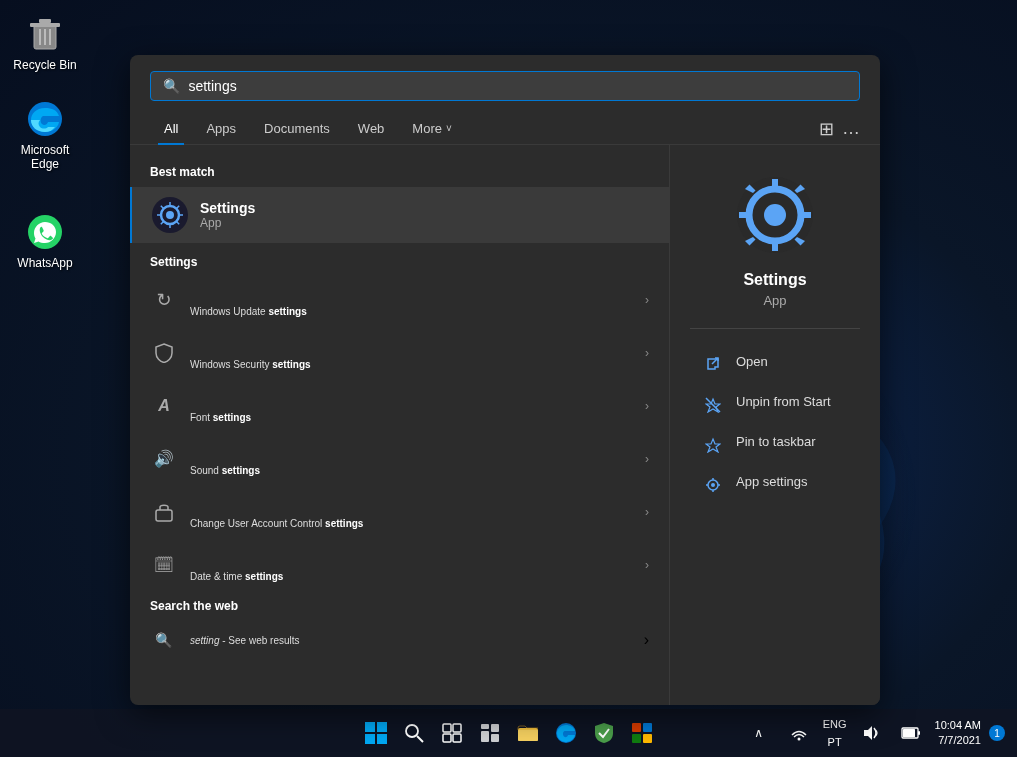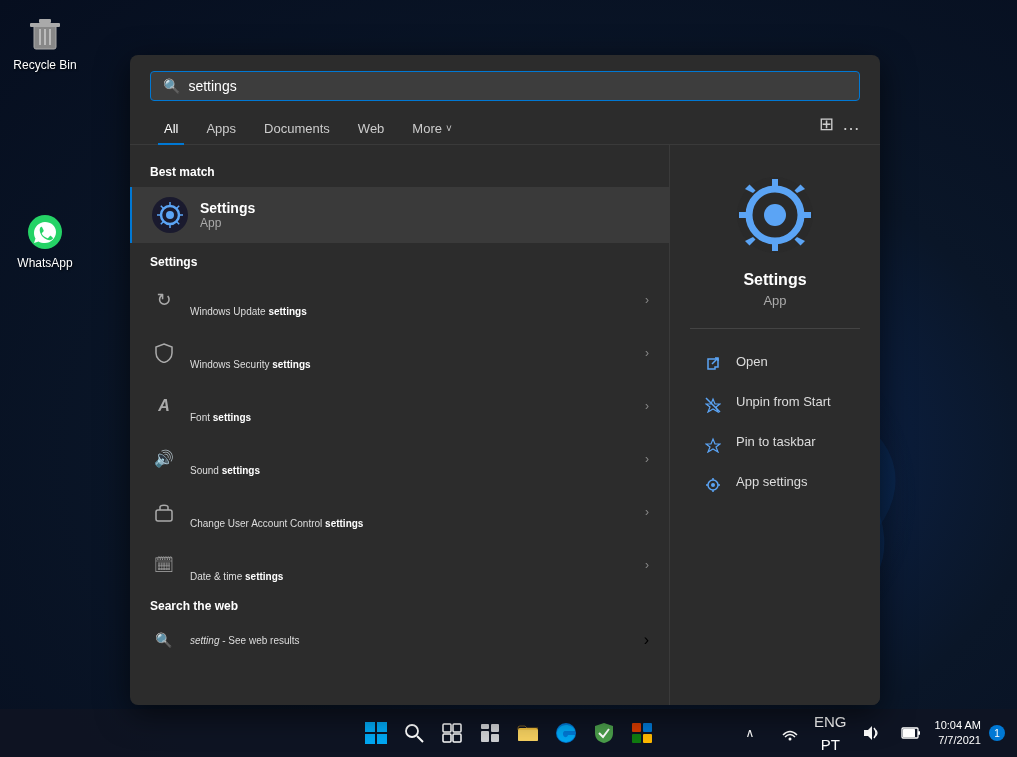--- a/index.html
+++ b/index.html
@@ -93,21 +93,21 @@
       color: #fff;
       font-size: 11px;
       text-align: right;
       line-height: 1.4;
     }
     .taskbar-sys {
       display: flex;
       align-items: center;
       gap: 6px;
       color: #fff;
-      font-size: 15px;
+      font-size: 11px;
     }
 
     
     .start-menu {
       position: absolute;
       left: 130px;
       top: 55px;
       width: 750px;
       height: 650px;
       background: #2c2c2c;
@@ -139,21 +139,21 @@
       border: none;
       outline: none;
       color: #fff;
       font-size: 14px;
       flex: 1;
     }
 
     
     .filter-tabs {
       display: flex;
-      align-items: flex-start;
+      align-items: center;
       padding: 0 20px;
       margin-bottom: 0;
       border-bottom: 1px solid #3a3a3a;
     }
     .filter-tab {
       padding: 8px 14px;
       color: #ccc;
       font-size: 13px;
       cursor: pointer;
       position: relative;
@@ -398,20 +398,30 @@
         <rect x="4" y="8" width="30" height="4" rx="1" fill="#aaa"></rect>
         <rect x="13" y="4" width="12" height="4" rx="1" fill="#aaa"></rect>
         <line x1="14" y1="14" x2="14" y2="30" stroke="#ccc" stroke-width="1.5"></line>
         <line x1="19" y1="14" x2="19" y2="30" stroke="#ccc" stroke-width="1.5"></line>
         <line x1="24" y1="14" x2="24" y2="30" stroke="#ccc" stroke-width="1.5"></line>
       </svg>
     </div>
     <span class="icon-label">Recycle Bin</span>
   </div>
 
+  <div class="desktop-icon" style="top:95px;left:5px;">
+    <div class="icon-img">
+      <svg width="38" height="38" viewBox="0 0 38 38">
+        <circle cx="19" cy="19" r="17" fill="#0078d4"></circle>
+        <path d="M19 8 C10 8 5 14 5 20 C5 27 11 32 19 32 C26 32 32 28 33 22 L22 22 C21 25 18 26 16 24 C14 22 14 18 17 16 L33 16 C31 10 26 8 19 8Z" fill="#00a8f3"></path>
+        <path d="M5 20 C5 27 11 32 19 32 C23 32 27 30 29 27 L22 27 C20 29 16 29 14 27 C12 25 12 22 14 20Z" fill="#50d9ff"></path>
+      </svg>
+    </div>
+    <span class="icon-label">Microsoft Edge</span>
+  </div>
 
   <div class="desktop-icon" style="top:208px;left:5px;justify-content:center;">
     <div class="icon-img">
       <svg width="38" height="38" viewBox="0 0 38 38">
         <circle cx="19" cy="19" r="17" fill="#25D366"></circle>
         <path d="M19 9 C13 9 8 14 8 20 C8 22 8.5 24 9.5 25.5 L8 30 L12.5 28.5 C14 29.5 16.5 30 19 30 C25 30 30 25 30 19 C30 13 25 9 19 9Z" fill="#fff"></path>
         <path d="M14 15 C14 15 15 13 16 14 L17.5 17 C17.5 17 18 18 17 19 C16 20 15.5 20 16 21 C16.5 22 18 24 21 25 C22 25.5 22.5 25 23 24 L24 23 C24.5 22.5 25 23 25 23 L27 25 C27 25 27 26 25 27 C23 28 19 26 17 24 C15 22 13 18 14 15Z" fill="#25D366"></path>
       </svg>
     </div>
     <span class="icon-label">WhatsApp</span>

